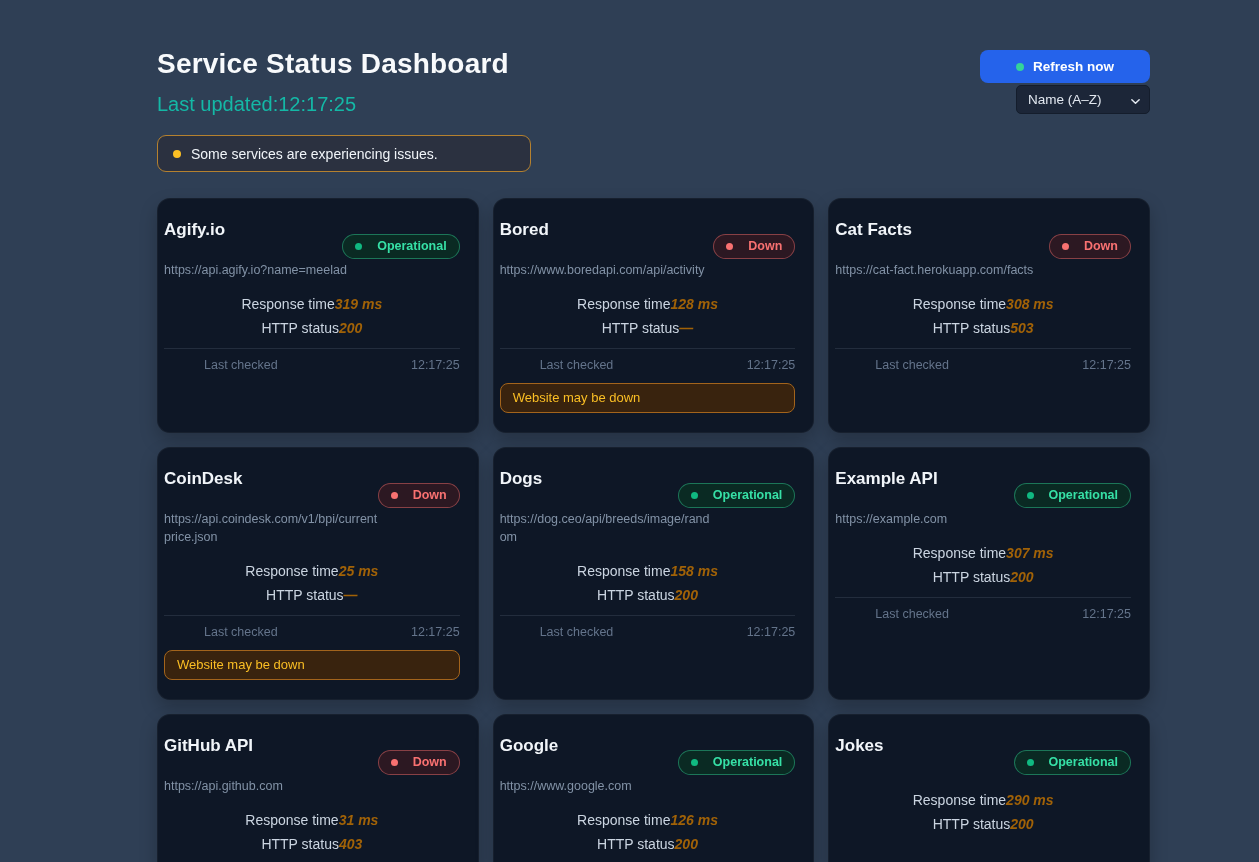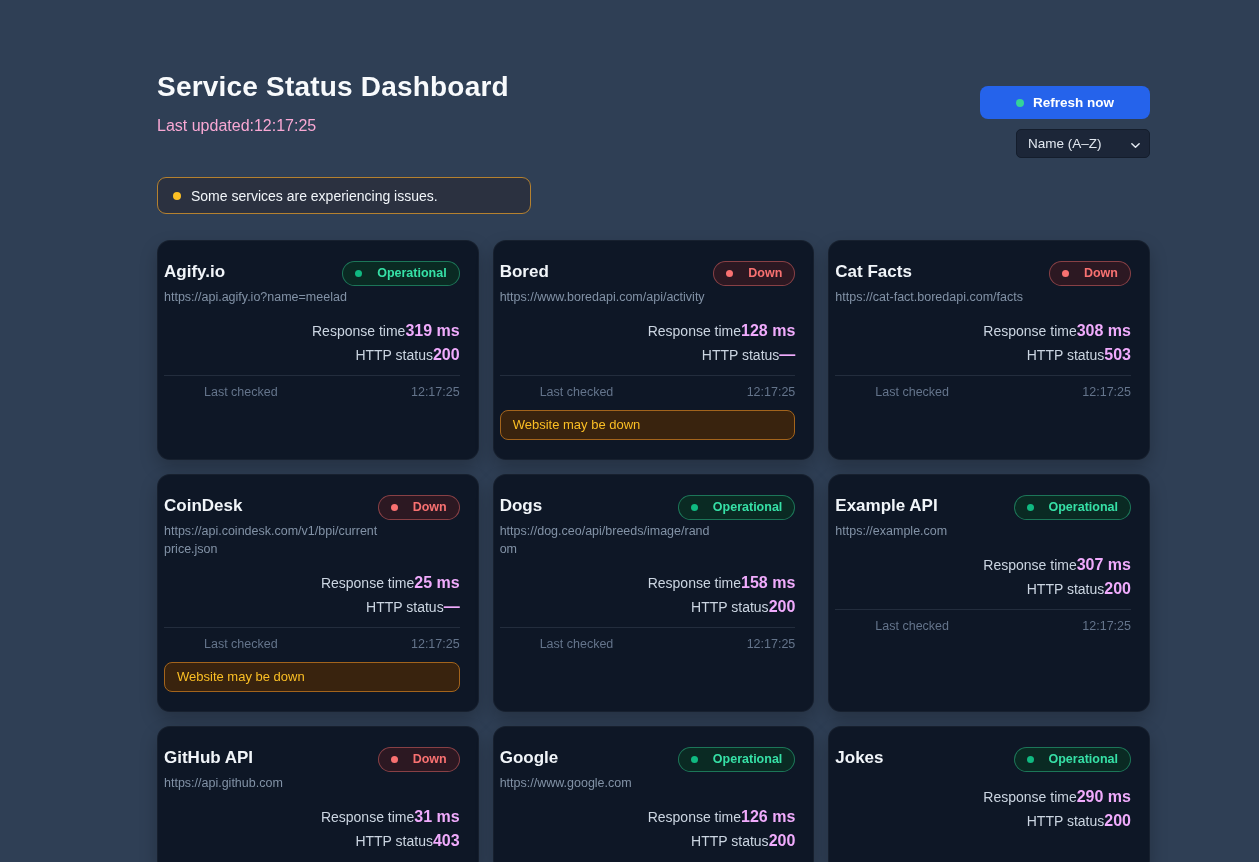--- a/index.html
+++ b/index.html
@@ -14,23 +14,23 @@
   .container {
     padding: 48px 109px 0 157px;
   }
   .header-row { display: flex; justify-content: space-between; align-items: center; }
   h1.page-title {
     margin: 0 0 13px 0;
     font-size: 28px; line-height: 1.15; font-weight: bold;
     color: #f8fafc; letter-spacing: 0.2px;
   }
   .subtitle { margin: 0 0 13px 0; font-size: 15px; color: #94a3b8; }
-  .updated { margin: 0; font-size: 16px; color: #f9a8d4; }
-
-  .controls { width: 170px; display: flex; flex-direction: column; gap: 10px; margin-top: 38px; flex: none; }
+  .updated { margin: 0; font-size: 20px; color: #14b8a6; }
+
+  .controls { width: 170px; display: flex; flex-direction: column; gap: 2px; flex: none; }
   .refresh-btn {
     display: flex; align-items: center; justify-content: center; gap: 9px;
     height: 33px; width: 100%;
     background: #2563eb; color: #ffffff;
     border: none; border-radius: 8px;
     font-family: inherit; font-size: 13.5px; font-weight: bold;
     cursor: pointer;
   }
   .refresh-btn .dot { width: 8px; height: 8px; border-radius: 50%; background: #34d399; }
   .select-wrap { position: relative; width: 100%; padding-left: 36px; }
@@ -73,39 +73,39 @@
     padding: 19px 18px 19px 6px;
     box-shadow: 0 8px 18px rgba(0,0,0,0.22);
     display: flex; flex-direction: column;
   }
   .card-head { display: flex; justify-content: space-between; align-items: flex-start; gap: 8px; }
   .card-title { margin: 0; font-size: 17px; line-height: 24px; font-weight: bold; color: #f1f5f9; }
   .badge {
     display: inline-flex; align-items: center; gap: 15px;
     padding: 4px 12px; border-radius: 999px;
     font-size: 12.5px; font-weight: bold; line-height: 15px;
-    flex: none; margin-top: 1px;
+    flex: none; margin-top: 16px;
   }
   .badge .bdot { width: 7px; height: 7px; border-radius: 50%; }
   .badge.b-ok { background: #0a2a23; border: 1px solid rgba(52,211,153,0.45); color: #36e0a6; }
   .badge.b-ok .bdot { background: #10b981; }
   .badge.b-down { background: #2c1822; border: 1px solid rgba(248,113,113,0.45); color: #f87171; }
   .badge.b-down .bdot { background: #f87171; }
 
   .card-url {
     margin-top: 2px;
     max-width: 215px;
     font-size: 12.5px; line-height: 18px;
     color: #8292a6;
     word-break: break-all;
   }
   .metrics { margin-top: 13px; }
-  .metric-row { display: flex; justify-content: flex-end; align-items: baseline; line-height: 24px; }
+  .metric-row { display: flex; justify-content: center; align-items: baseline; line-height: 24px; }
   .metric-label { font-size: 14px; color: #cbd5e1; }
-  .metric-value { font-size: 16px; font-weight: bold; color: #f0abfc; }
+  .metric-value { font-size: 14px; font-weight: bold; color: #a16207; font-style: italic; }
   .divider { margin-top: 8px; border-top: 1px solid rgba(148,163,184,0.16); }
   .last-row { padding-top: 8px; display: flex; justify-content: space-between; font-size: 12.5px; color: #64748b; line-height: 16px; margin-left: 40px; }
   .card-warning {
     margin-top: 10px;
     padding: 5px 12px;
     background: #39230e;
     border: 1px solid #a3641c;
     border-radius: 8px;
     color: #fbbf24; font-size: 13px; line-height: 18px;
   }
@@ -199,21 +199,21 @@
   </article>
 
   <article class="card">
     <div class="card-head">
       <h2 class="card-title">Cat Facts</h2>
       <span class="badge b-down">
         <span class="bdot"></span>
         <span>Down</span>
       </span>
     </div>
-    <div class="card-url">https://cat-fact.boredapi.com/facts</div>
+    <div class="card-url">https://cat-fact.herokuapp.com/facts</div>
     <div class="metrics">
       <div class="metric-row">
         <span class="metric-label">Response time</span>
         <span class="metric-value">308 ms</span>
       </div>
       <div class="metric-row">
         <span class="metric-label">HTTP status</span>
         <span class="metric-value">503</span>
       </div>
     </div>

